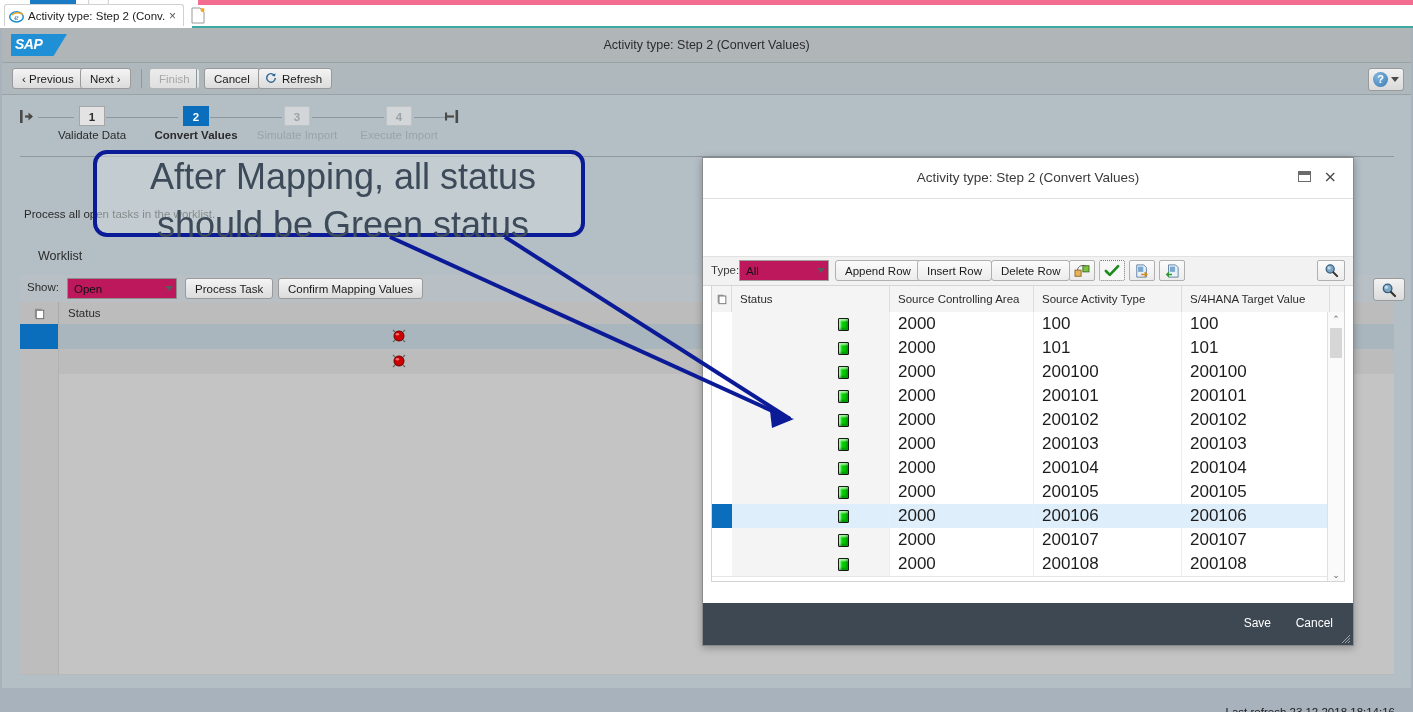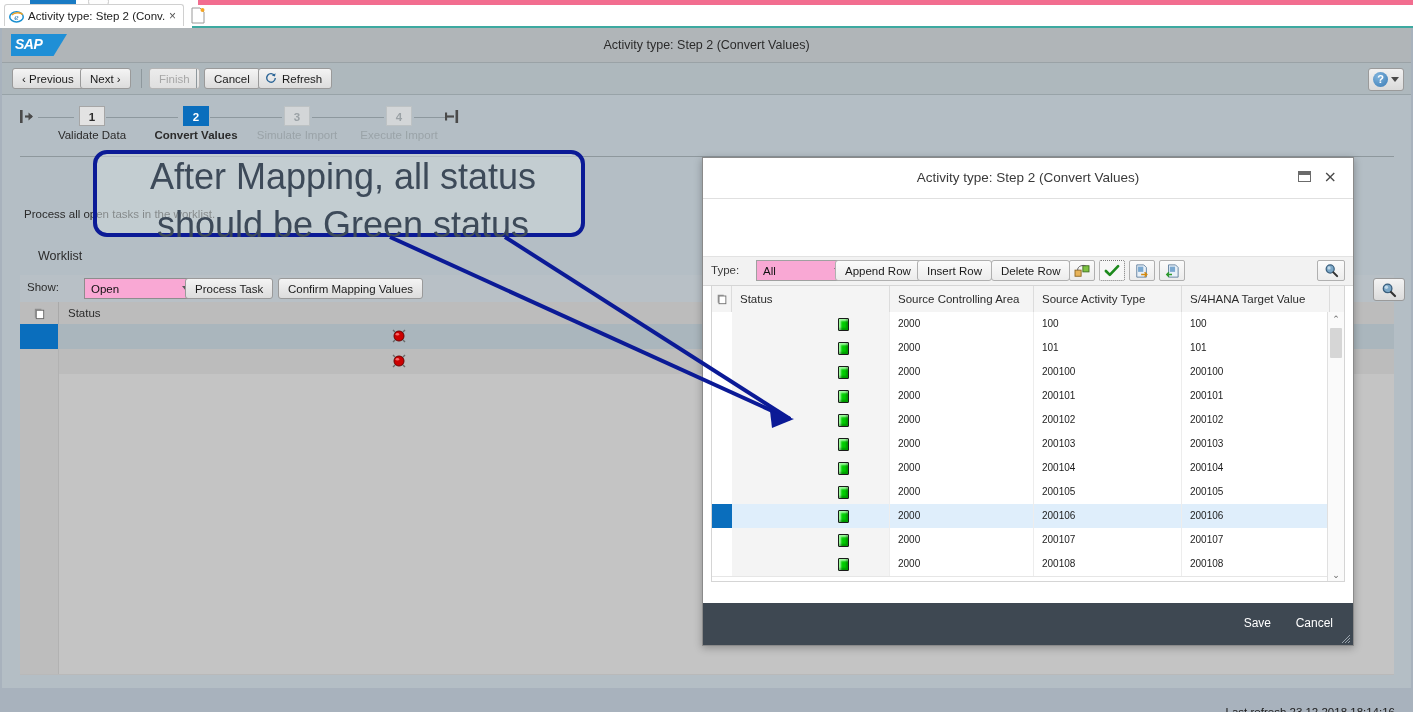--- a/index.html
+++ b/index.html
@@ -292,28 +292,27 @@
     position: absolute;
     left: 7px; top: 6px;
     font-size: 11.5px;
     color: #2b2b2b;
   }
   .select-box {
     position: absolute;
     display: flex;
     align-items: center;
     justify-content: space-between;
-    background: #f9a8d4;
+    background: #be185d;
     border: 1px solid #8d8d8d;
     height: 21px;
     box-sizing: border-box;
     padding: 0 3px 0 6px;
     font-size: 11.5px;
     color: #111;
-    margin-left: 17px;
   }
   .sel-caret {
     width: 0; height: 0;
     border-left: 4px solid transparent;
     border-right: 4px solid transparent;
     border-top: 5px solid #5a5a5a;
     margin-left: 6px;
   }
 
   
@@ -524,21 +523,21 @@
     left: 0;
     width: 634px; height: 24px;
     border-bottom: 1px solid #e6e6e6;
     background: #ffffff;
   }
   .dt-row.sel { background: #dfeefb; }
   .dt-cell {
     position: absolute;
     top: 0; height: 24px;
     line-height: 24px;
-    font-size: 10px;
+    font-size: 17px;
     color: #1c1c1c;
     border-right: 1px solid #ededed;
     box-sizing: border-box;
     padding-left: 8px;
     white-space: nowrap;
   }
   .dt-cell.shade { background: #f4f4f4; }
   .dt-row.sel .dt-cell.shade { background: #dfeefb; }
   .dt-selcol {
     position: absolute;

